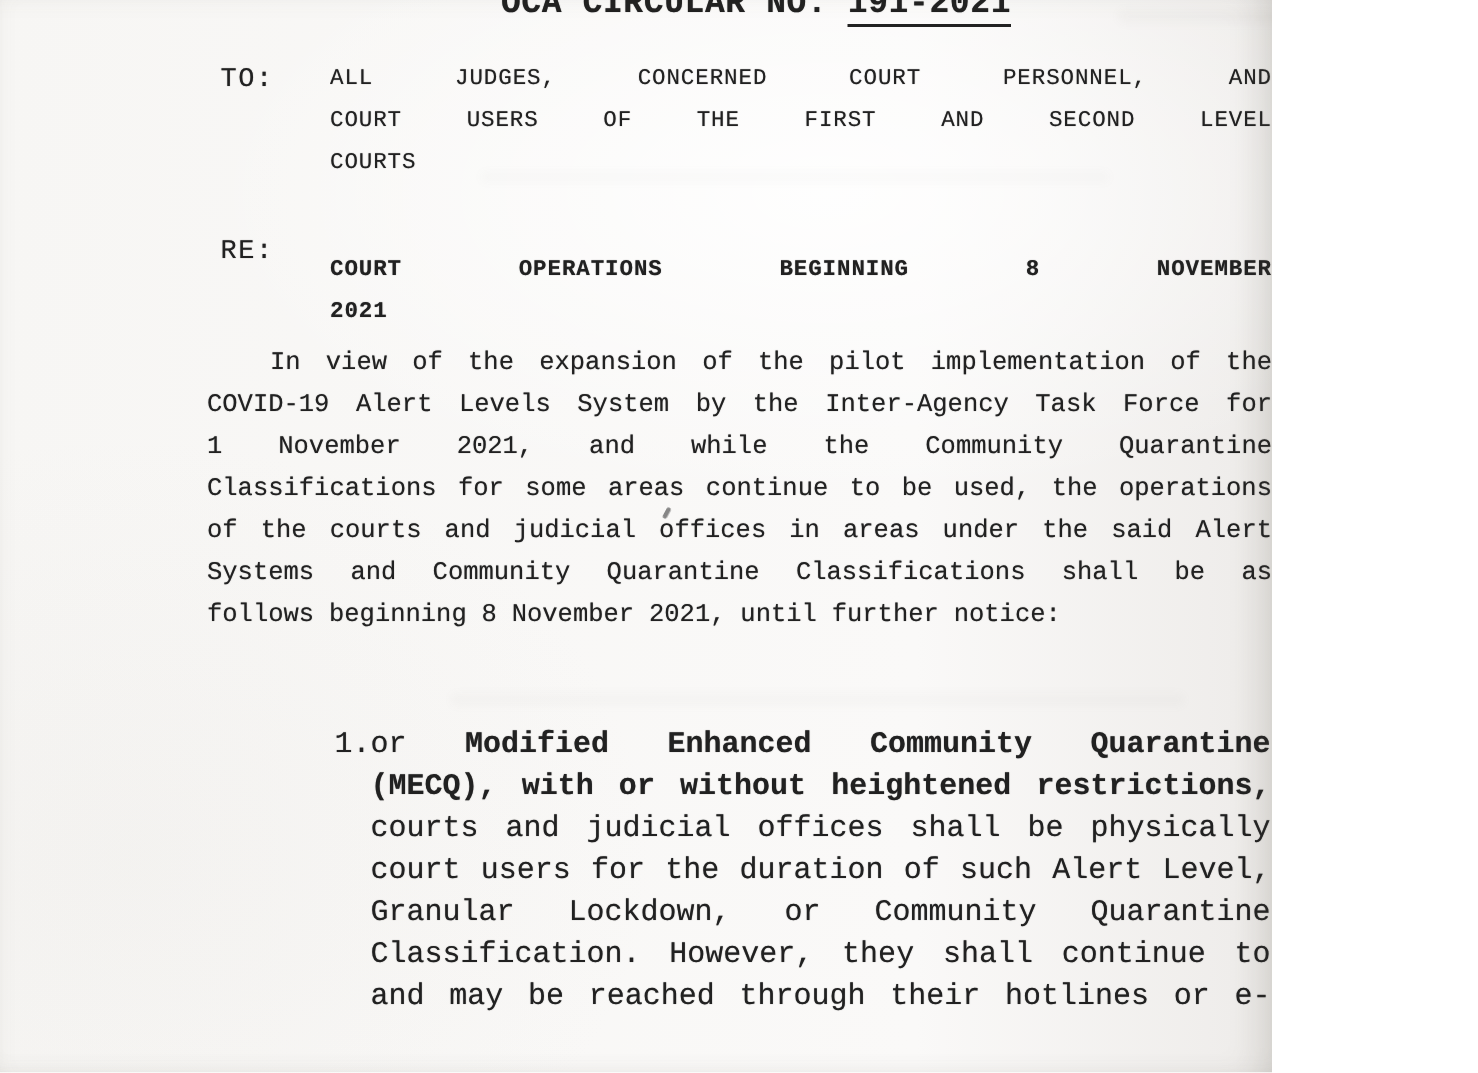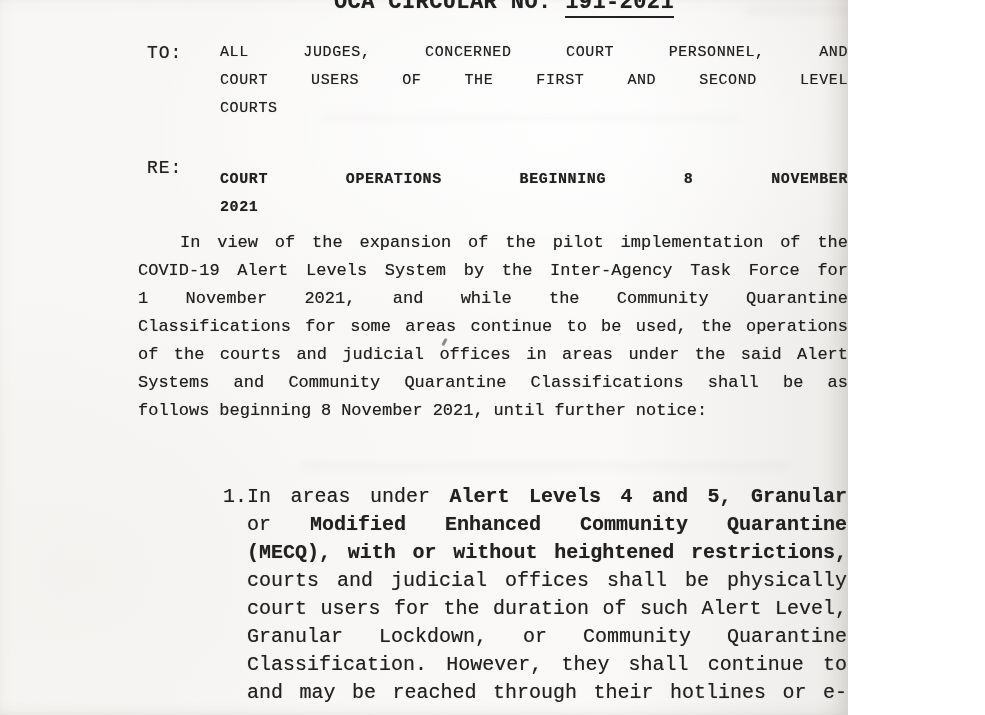--- a/index.html
+++ b/index.html
@@ -95,21 +95,20 @@
       <div class="tline"><span>COVID-19 Alert Levels System by the Inter-Agency Task Force for</span></div>
       <div class="tline"><span>1 November 2021, and while the Community Quarantine</span></div>
       <div class="tline"><span>Classifications for some areas continue to be used, the operations</span></div>
       <div class="tline"><span>of the courts and judicial offices in areas under the said Alert Level</span></div>
       <div class="tline"><span>Systems and Community Quarantine Classifications shall be as</span></div>
       <div class="tline tline-end"><span>follows beginning 8 November 2021, until further notice:</span></div>
     </div>
 
   <div class="abs item-num ink">1.</div>
   <div class="abs item-block ink">
-      <div class="tline"><span>In areas under </span><span class="b">Alert Levels 4 and 5, Granular</span></div>
       <div class="tline"><span>or </span><span class="b">Modified Enhanced Community Quarantine</span></div>
       <div class="tline"><span class="b">(MECQ), with or without heightened restrictions,</span><span> the</span></div>
       <div class="tline"><span>courts and judicial offices shall be physically closed to</span></div>
       <div class="tline"><span>court users for the duration of such Alert Level,</span></div>
       <div class="tline"><span>Granular Lockdown, or Community Quarantine</span></div>
       <div class="tline"><span>Classification. However, they shall continue to operate</span></div>
       <div class="tline"><span>and may be reached through their hotlines or e-mail. All</span></div>
     </div>
 
 </div>

